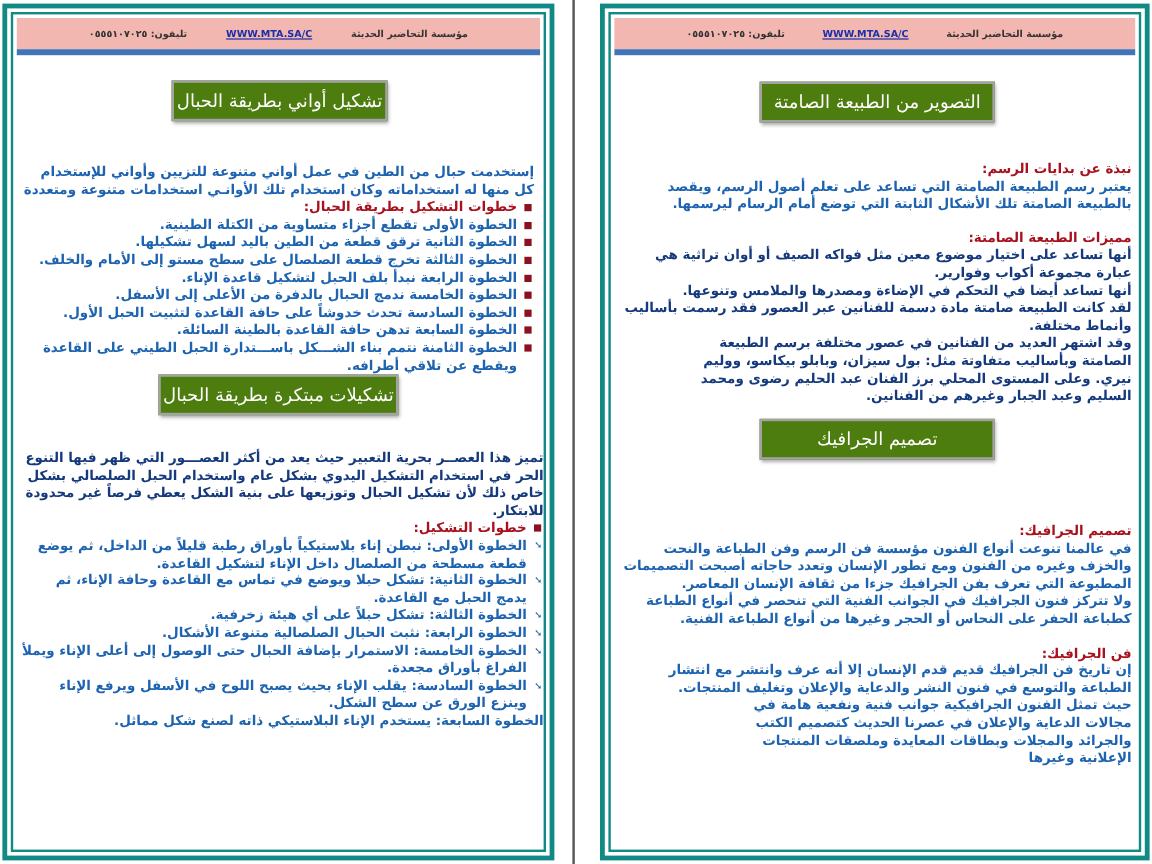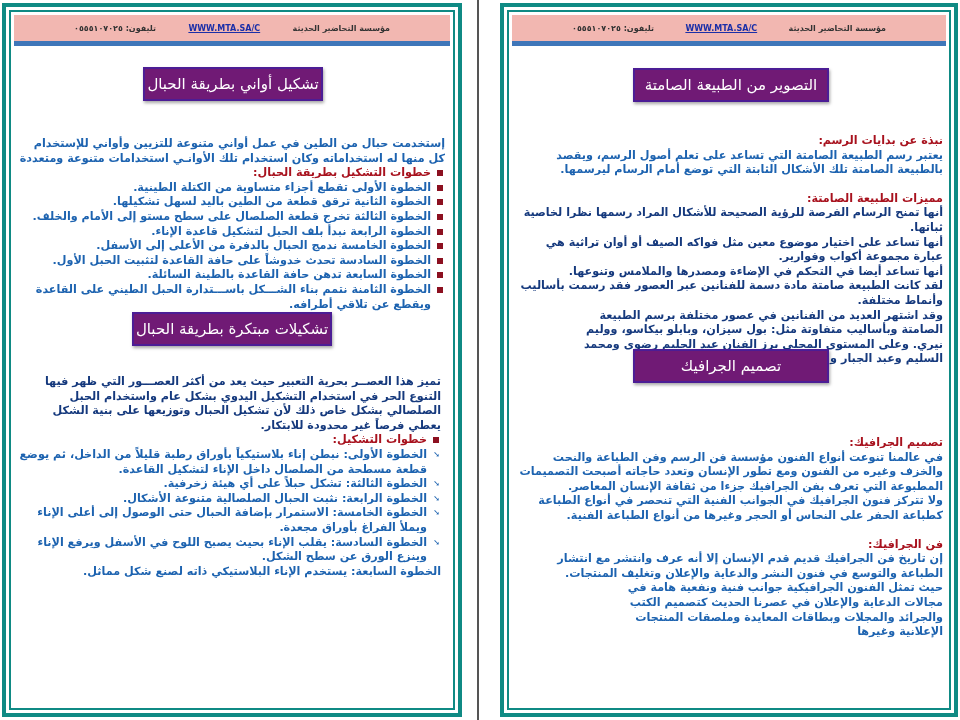--- a/index.html
+++ b/index.html
@@ -21,22 +21,22 @@
 
   .header {
     position: absolute; left: 3px; right: 3px; top: 3px; height: 26px;
     background: #f2b7b1; display: flex; align-items: center; justify-content: space-between;
     padding: 0 60px; direction: rtl; font-size: 8px; font-weight: bold; color: #333;
   }
   .header .url { color: #1b2fa8; text-decoration: underline; font-size: 8px; }
   .header-bar { position: absolute; left: 3px; right: 3px; top: 29px; height: 5px; background: #3f76b9; }
 
   .title-box {
-    position: absolute; height: 34px; background: #701a75;
-    border: 2px solid #4c1d95; box-shadow: 1px 2px 3px rgba(0,0,0,0.35);
+    position: absolute; height: 34px; background: #4d7c0f;
+    border: 2px solid #a3a3a3; box-shadow: 1px 2px 3px rgba(0,0,0,0.35);
     color: #fff; font-size: 15px; display: flex; align-items: center; justify-content: center;
     direction: rtl;
   }
 
   .body-text {
     position: absolute; direction: rtl; text-align: right;
     font-size: 11.2px; line-height: 14.6px; font-weight: bold; color: #1d63b0; margin-top: 16px;
   }
   .body-text .dark { color: #15397d; }
   .body-text .heading { color: #a8121e; font-weight: bold; }
@@ -89,25 +89,26 @@
         <li>الخطوة السادسة تحدث خدوشاً على حافة القاعدة لتثبيت الحبل الأول.</li>
         <li>الخطوة السابعة تدهن حافة القاعدة بالطينة السائلة.</li>
         <li>الخطوة الثامنة نتمم بناء الشـــكل باســـتدارة الحبل الطيني على القاعدة ويقطع عن تلاقي أطرافه.</li>
       </ul>
     </div>
 
     <div class="title-box" style="left:110px; top:300px; width:200px;margin-left:11px;">
       <span>تشكيلات مبتكرة بطريقة الحبال</span>
     </div>
 
-    <div class="body-text" style="left:6px; right:12px; top:347px;">
+    <div class="body-text" style="left:6px; right:0; top:347px;">
       <p class="dark">تميز هذا العصــر بحرية التعبير حيث يعد من أكثر العصـــور التي ظهر فيها التنوع الحر في استخدام التشكيل اليدوي بشكل عام واستخدام الحبل الصلصالي بشكل خاص ذلك لأن تشكيل الحبال وتوزيعها على بنية الشكل يعطي فرصاً غير محدودة للابتكار.</p>
       <div class="sq-head">خطوات التشكيل:</div>
       <ul class="arrow">
         <li>الخطوة الأولى: نبطن إناء بلاستيكياً بأوراق رطبة قليلاً من الداخل، ثم يوضع قطعة مسطحة من الصلصال داخل الإناء لتشكيل القاعدة.</li>
+        <li>الخطوة الثانية: تشكل حبلا ويوضع في تماس مع القاعدة وحافة الإناء، ثم يدمج الحبل مع القاعدة.</li>
         <li>الخطوة الثالثة: تشكل حبلاً على أي هيئة زخرفية.</li>
         <li>الخطوة الرابعة: نثبت الحبال الصلصالية متنوعة الأشكال.</li>
         <li>الخطوة الخامسة: الاستمرار بإضافة الحبال حتى الوصول إلى أعلى الإناء ويملأ الفراغ بأوراق مجعدة.</li>
         <li>الخطوة السادسة: يقلب الإناء بحيث يصبح اللوح في الأسفل ويرفع الإناء وينزع الورق عن سطح الشكل.</li>
       </ul>
       <p>الخطوة السابعة: يستخدم الإناء البلاستيكي ذاته لصنع شكل مماثل.</p>
     </div>
   </div>
 </div>
 
@@ -122,21 +123,20 @@
 
     <div class="title-box" style="left:124px; top:56px; width:196px;">
       <span>التصوير من الطبيعة الصامتة</span>
     </div>
 
     <div class="body-text" style="left:8px; right:6px; top:106px;">
       <div class="heading">نبذة عن بدايات الرسم:</div>
       <p>يعتبر رسم الطبيعة الصامتة التي تساعد على تعلم أصول الرسم، ويقصد بالطبيعة الصامتة تلك الأشكال الثابتة التي توضع أمام الرسام ليرسمها.</p>
       <div class="gap"></div>
       <div class="heading">مميزات الطبيعة الصامتة:</div>
-      <p class="dark">أنها تمنح الرسام الفرصة للرؤية الصحيحة للأشكال المراد رسمها نظرا لخاصية ثباتها.</p>
       <p class="dark">أنها تساعد على اختيار موضوع معين مثل فواكه الصيف أو أوان تراثية هي عبارة مجموعة أكواب وفوارير.</p>
       <p class="dark">أنها تساعد أيضا في التحكم في الإضاءة ومصدرها والملامس وتنوعها.</p>
       <p class="dark">لقد كانت الطبيعة صامتة مادة دسمة للفنانين عبر العصور فقد رسمت بأساليب وأنماط مختلفة.</p>
       <p class="dark" style="padding-left:50px;">وقد اشتهر العديد من الفنانين في عصور مختلفة برسم الطبيعة الصامتة وبأساليب متفاوتة مثل: بول سيزان، وبابلو بيكاسو، ووليم نيري. وعلى المستوى المحلي برز الفنان عبد الحليم رضوى ومحمد السليم وعبد الجبار وغيرهم من الفنانين.</p>
     </div>
 
     <div class="title-box" style="left:124px; top:337px; width:196px;">
       <span>تصميم الجرافيك</span>
     </div>
 

